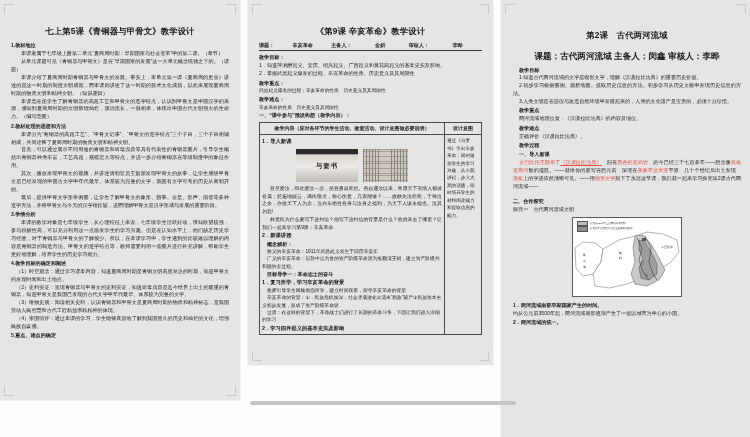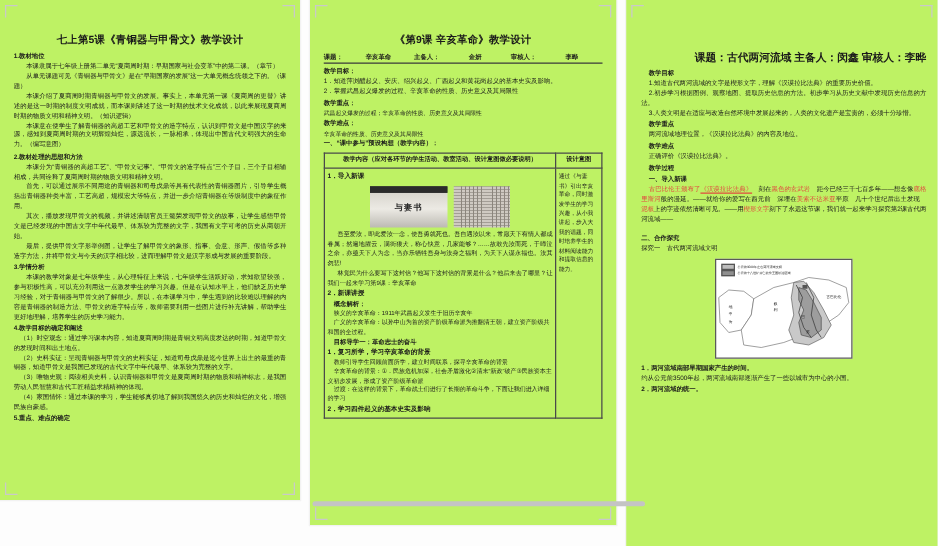--- a/index.html
+++ b/index.html
@@ -7,47 +7,47 @@
     width:750px;height:437px;overflow:hidden;
     background:#ffffff;
     font-family:"Liberation Sans","DejaVu Sans",sans-serif;
     color:#1a1a1a;
     -webkit-font-smoothing:antialiased;
   }
   #viewer{position:relative;width:750px;height:437px;background:#fdfdfd;}
 
   
   .page{
-    position:absolute;top:0;background:#bef264;
+    position:absolute;top:0;background:#e5e5e5;
     box-shadow:0 0 0 1px #f2f2f2;
     overflow:hidden;
   }
   .page.p1{left:0px;   width:240px;height:400px;}
-  .page.p2{left:248px; width:245px;height:420px;}
+  .page.p2{left:248px; width:245px;height:365px;}
   .page.p3{left:501px; width:249px;height:437px;}
 
   
   .cmark{position:absolute;width:9px;height:9px;border:0;pointer-events:none;}
   .cmark.tl{border-left:1px solid #c9c9c9;border-top:1px solid #c9c9c9;}
   .cmark.tr{border-right:1px solid #c9c9c9;border-top:1px solid #c9c9c9;}
   .cmark.bl{border-left:1px solid #c9c9c9;border-bottom:1px solid #c9c9c9;}
   .cmark.br{border-right:1px solid #c9c9c9;border-bottom:1px solid #c9c9c9;}
 
   .inner{position:absolute;left:0;right:0;top:0;bottom:0;padding:26px 11px 8px 11px;box-sizing:border-box;}
   .p3 .inner{padding:30px 9px 8px 12px;}
 
   h1.doctitle{
     font-size:8.3px;font-weight:bold;text-align:center;margin:0 0 6px 0;
     letter-spacing:.2px;line-height:1.25;
   }
   h2.docsub{
     font-size:8.3px;font-weight:bold;text-align:center;margin:0 0 3px 0;line-height:1.3;
   }
   h2.p3title{
-    font-size:8.6px;font-weight:bold;text-align:right;margin:11px 0 4px 0;line-height:1.3;
+    font-size:8.6px;font-weight:bold;text-align:center;margin:11px 0 4px 0;line-height:1.3;
   }
   .sec{font-size:5.1px;font-weight:bold;margin:1.5px 0 0 0;line-height:1.55;}
   .para{font-size:5.1px;margin:0;line-height:1.55;text-align:justify;}
   .para.ind{text-indent:10px;}
   .para.ind2{text-indent:5px;}
   .tiny{font-size:4.7px;line-height:1.5;margin:0;}
 
   
   .metarow{
     display:flex;align-items:baseline;gap:4px;
@@ -200,20 +200,21 @@
           </tr>
         </tbody>
       </table>
     </div>
   </div>
 
   <div class="page p3">
     <div class="cmark tl" style="left:4px;top:4px"></div>
     <div class="cmark tr" style="right:4px;top:4px"></div>
     <div class="inner">
+      <h1 class="doctitle">第2课　古代两河流域</h1>
       <h2 class="p3title">课题：古代两河流域 主备人：闵鑫 审核人：李晔</h2>
       <div id="p3body">
           <p class="sec" style="text-indent: 6px;">教学目标</p>
           <p class="para" style="text-indent: 6px;">1.知道古代两河流域的文字是楔形文字，理解《汉谟拉比法典》的重要历史价值。</p>
           <p class="para" style="text-indent: 6px;">2.初步学习根据图例、观察地图、提取历史信息的方法。初步学习从历史文献中发现历史信息的方法。</p>
           <p class="para" style="text-indent: 6px;">3.人类文明是在适应与改造自然环境中发展起来的，人类的文化遗产是宝贵的，必须十分珍惜。</p>
           <p class="sec" style="text-indent: 6px;">教学重点</p>
           <p class="para" style="text-indent: 6px;">两河流域地理位置，《汉谟拉比法典》的内容及地位。</p>
           <p class="sec" style="text-indent: 6px;">教学难点</p>
           <p class="para" style="text-indent: 6px;">正确评价《汉谟拉比法典》。</p>

